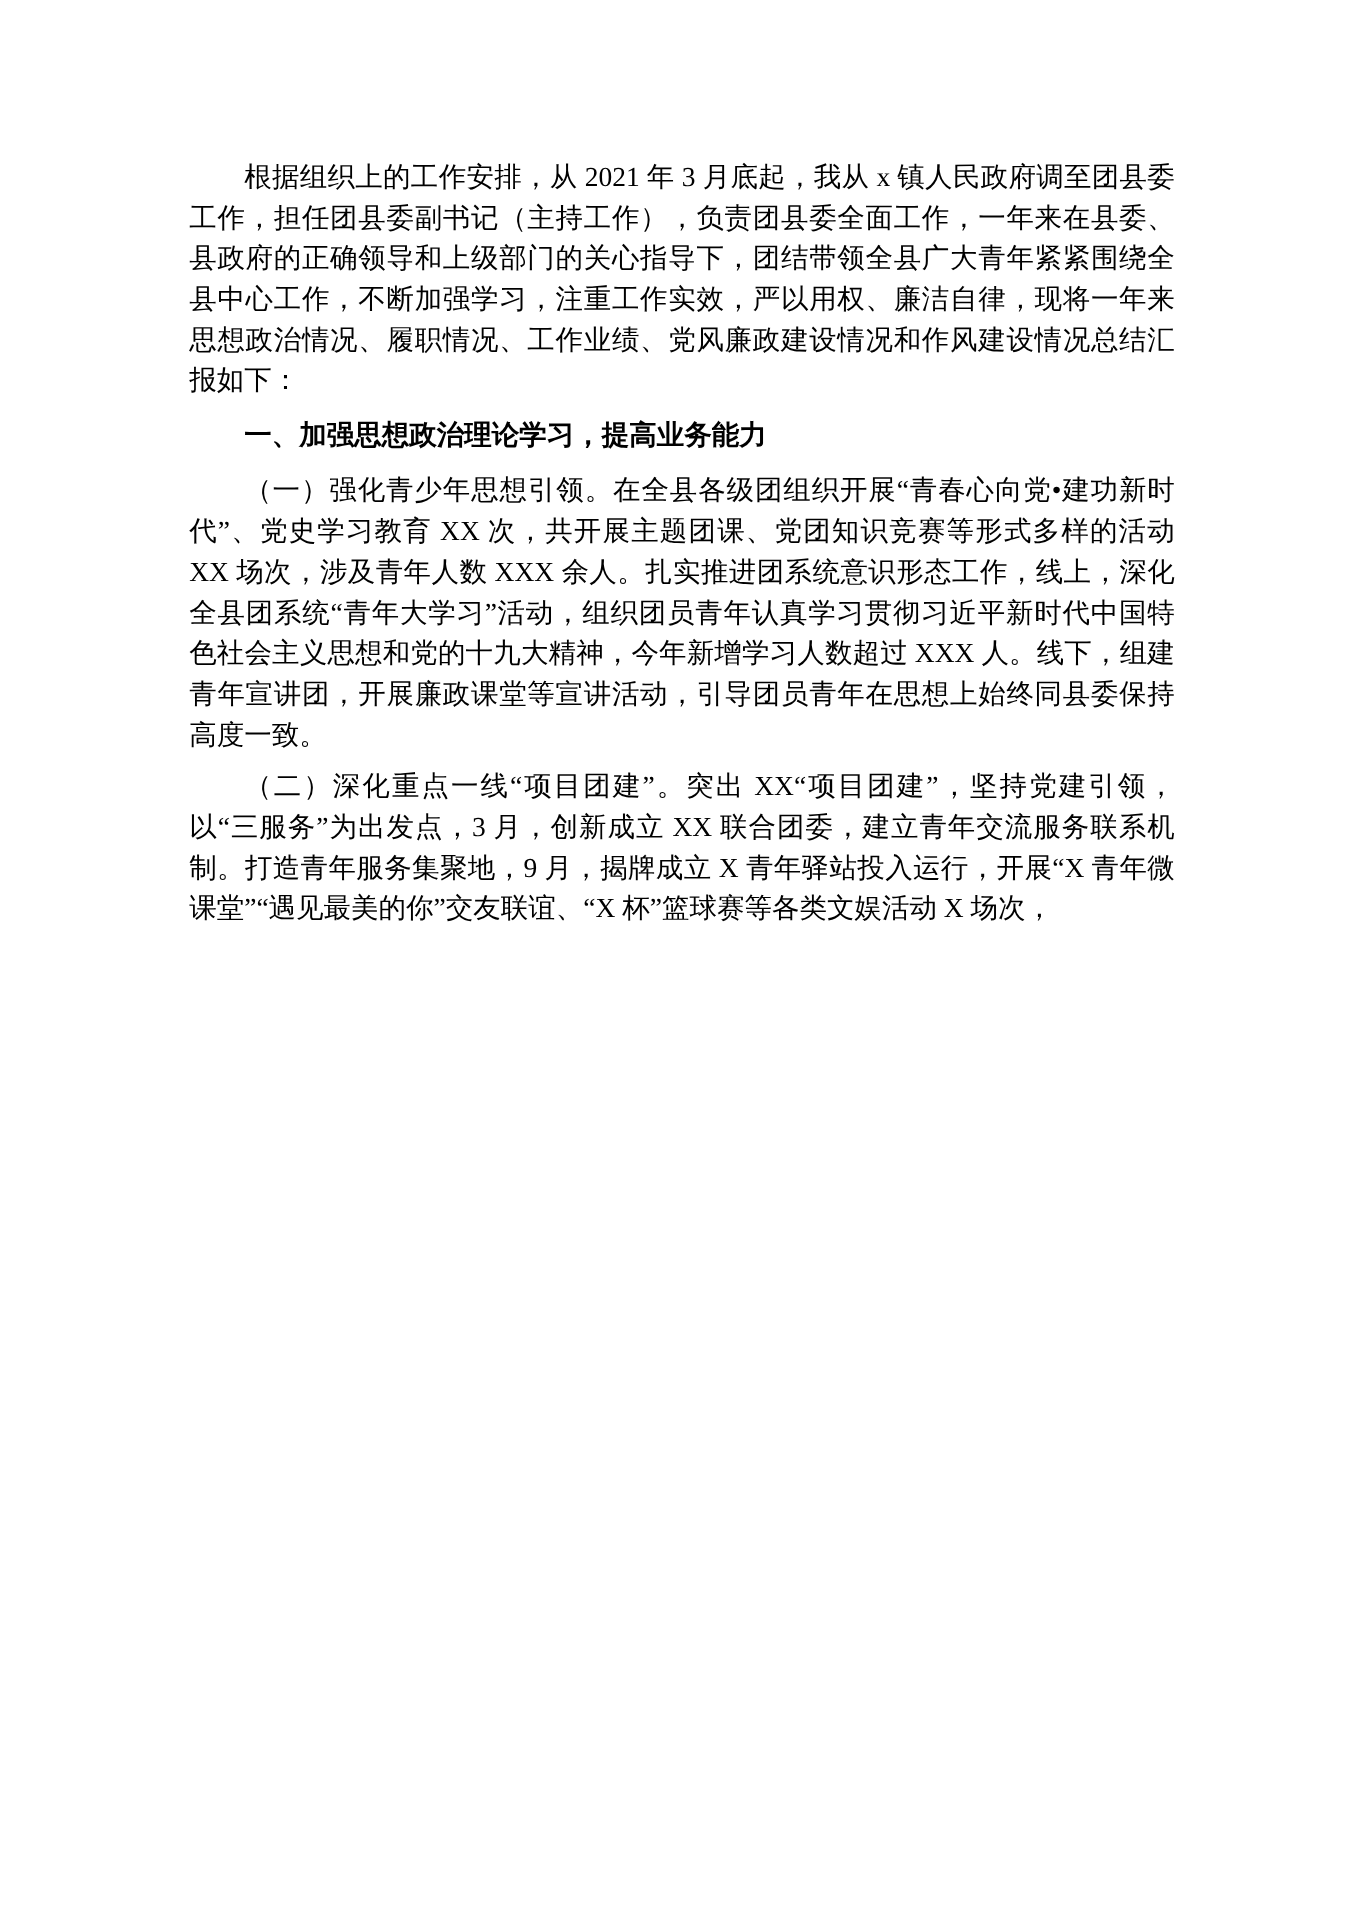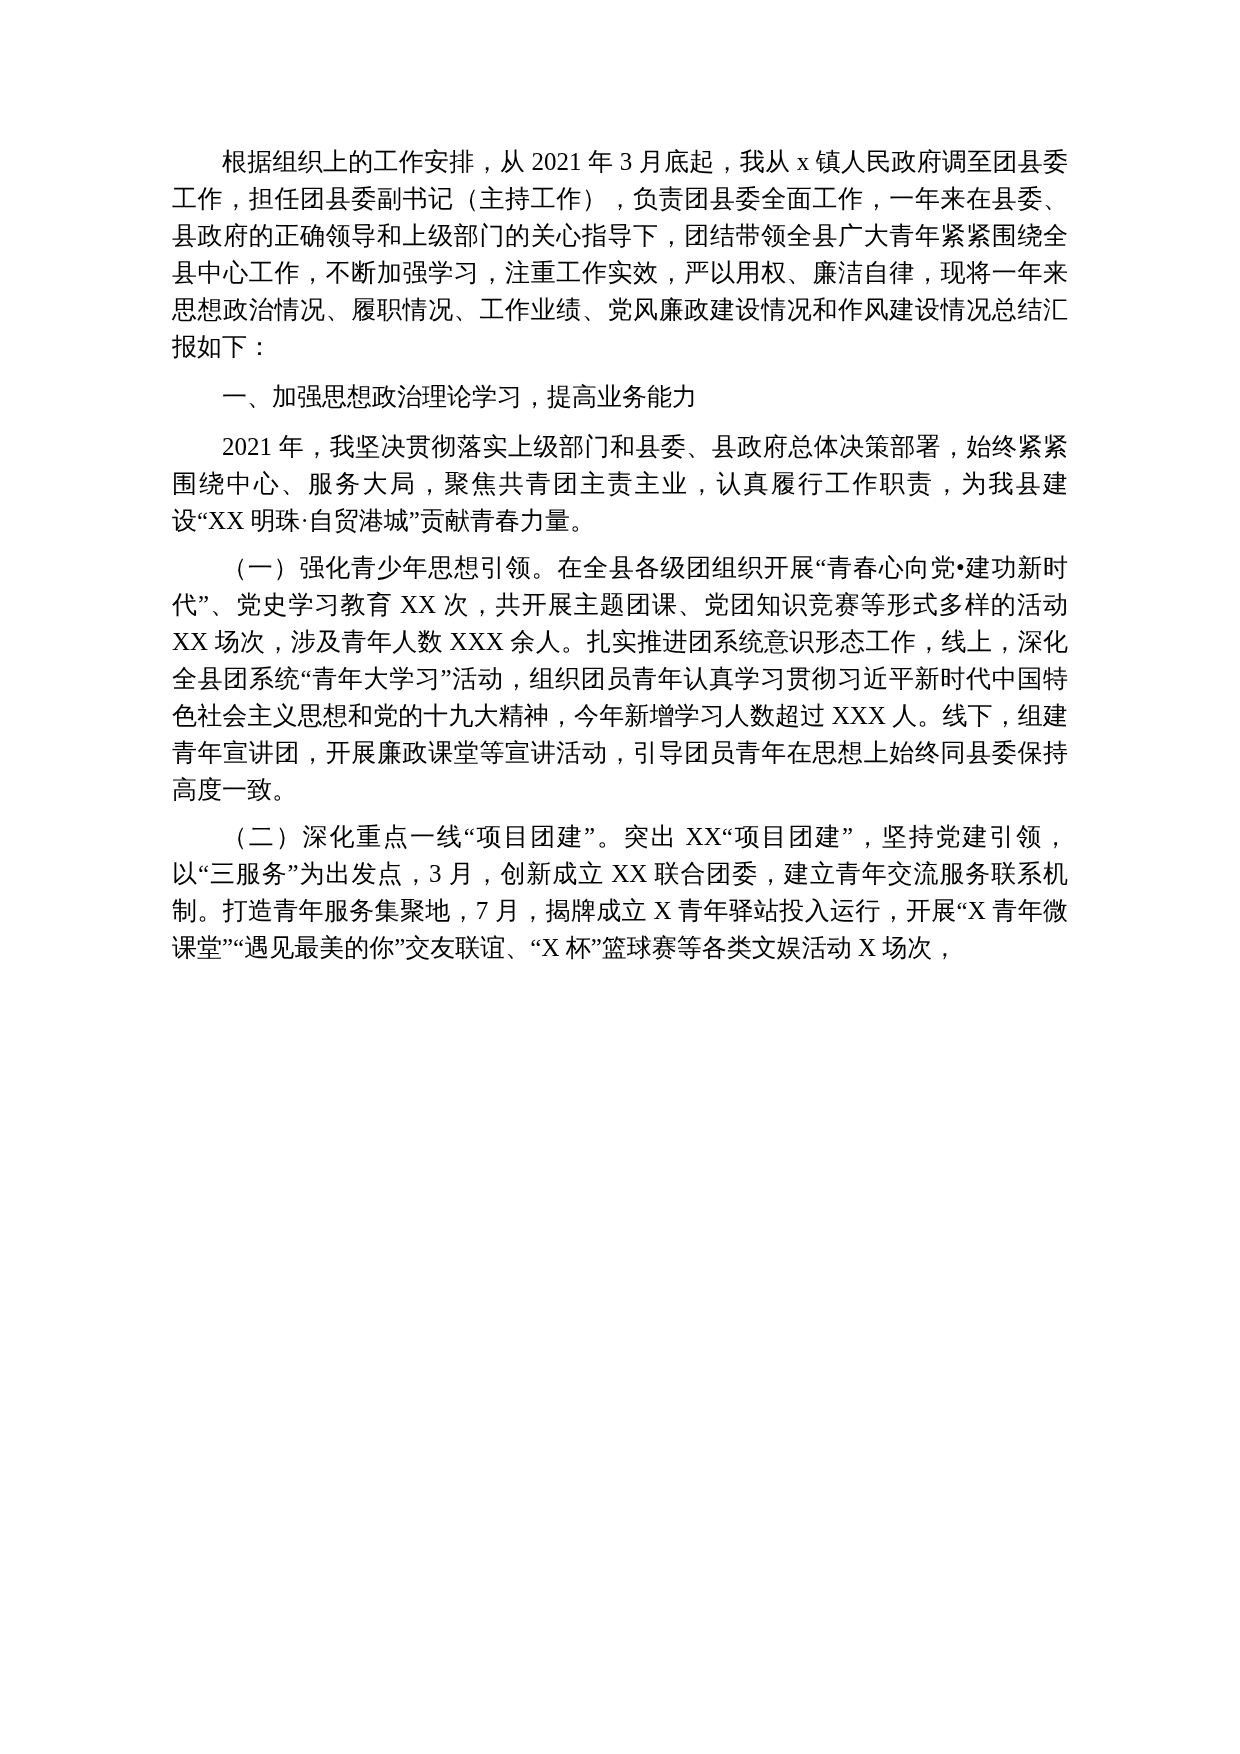--- a/index.html
+++ b/index.html
@@ -22,28 +22,27 @@
     margin: 0 0 10px 0;
     font-family: "Liberation Serif", "DejaVu Serif", serif;
     font-size: 25px;
     line-height: 37px;
     text-align: justify;
     text-indent: 2em;
     color: #000000;
   }
   .doc p.heading {
     font-family: "Liberation Sans", "DejaVu Sans", sans-serif;
-    font-weight: normal;
+    font-weight: bold;
     margin: 13px 0 13px 0;
   }
 </style>
 </head>
 <body>
 
 <div class="page">
   <div class="doc" id="doc">
       <p class="body">根据组织上的工作安排，从 2021 年 3 月底起，我从 x 镇人民政府调至团县委工作，担任团县委副书记（主持工作），负责团县委全面工作，一年来在县委、县政府的正确领导和上级部门的关心指导下，团结带领全县广大青年紧紧围绕全县中心工作，不断加强学习，注重工作实效，严以用权、廉洁自律，现将一年来思想政治情况、履职情况、工作业绩、党风廉政建设情况和作风建设情况总结汇报如下：</p>
       <p class="heading">一、加强思想政治理论学习，提高业务能力</p>
-      <p class="body">2021 年，我坚决贯彻落实上级部门和县委、县政府总体决策部署，始终紧紧围绕中心、服务大局，聚焦共青团主责主业，认真履行工作职责，为我县建设“XX 明珠·自贸港城”贡献青春力量。</p>
       <p class="body">（一）强化青少年思想引领。在全县各级团组织开展“青春心向党•建功新时代”、党史学习教育 XX 次，共开展主题团课、党团知识竞赛等形式多样的活动 XX 场次，涉及青年人数 XXX 余人。扎实推进团系统意识形态工作，线上，深化全县团系统“青年大学习”活动，组织团员青年认真学习贯彻习近平新时代中国特色社会主义思想和党的十九大精神，今年新增学习人数超过 XXX 人。线下，组建青年宣讲团，开展廉政课堂等宣讲活动，引导团员青年在思想上始终同县委保持高度一致。</p>
-      <p class="body">（二）深化重点一线“项目团建”。突出 XX“项目团建”，坚持党建引领，以“三服务”为出发点，3 月，创新成立 XX 联合团委，建立青年交流服务联系机制。打造青年服务集聚地，7 月，揭牌成立 X 青年驿站投入运行，开展“X 青年微课堂”“遇见最美的你”交友联谊、“X 杯”篮球赛等各类文娱活动 X 场次，</p>
+      <p class="body">（二）深化重点一线“项目团建”。突出 XX“项目团建”，坚持党建引领，以“三服务”为出发点，3 月，创新成立 XX 联合团委，建立青年交流服务联系机制。打造青年服务集聚地，9 月，揭牌成立 X 青年驿站投入运行，开展“X 青年微课堂”“遇见最美的你”交友联谊、“X 杯”篮球赛等各类文娱活动 X 场次，</p>
     </div>
 </div>
 
 </body></html>

